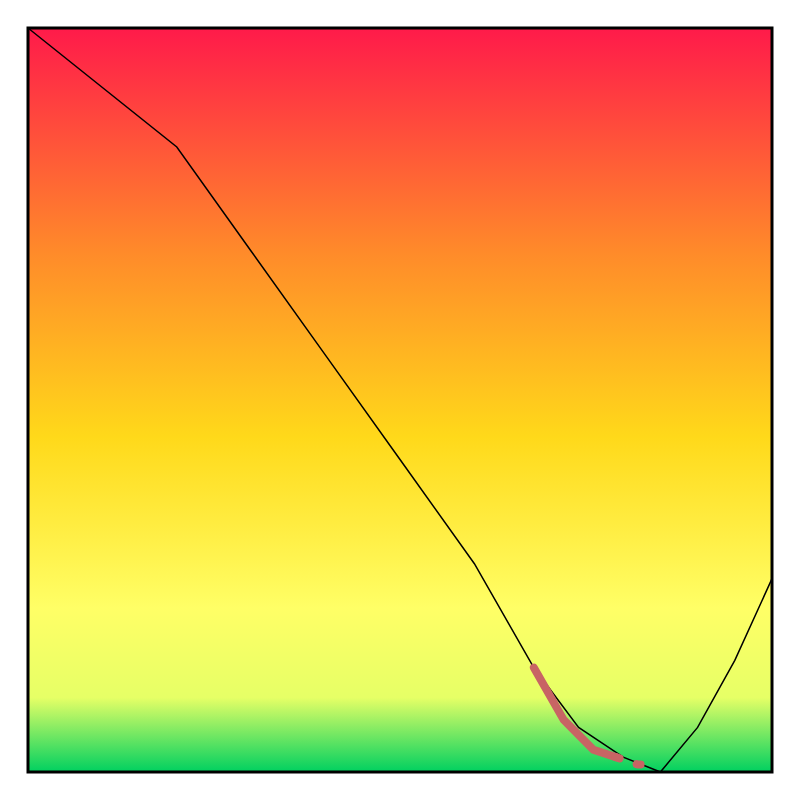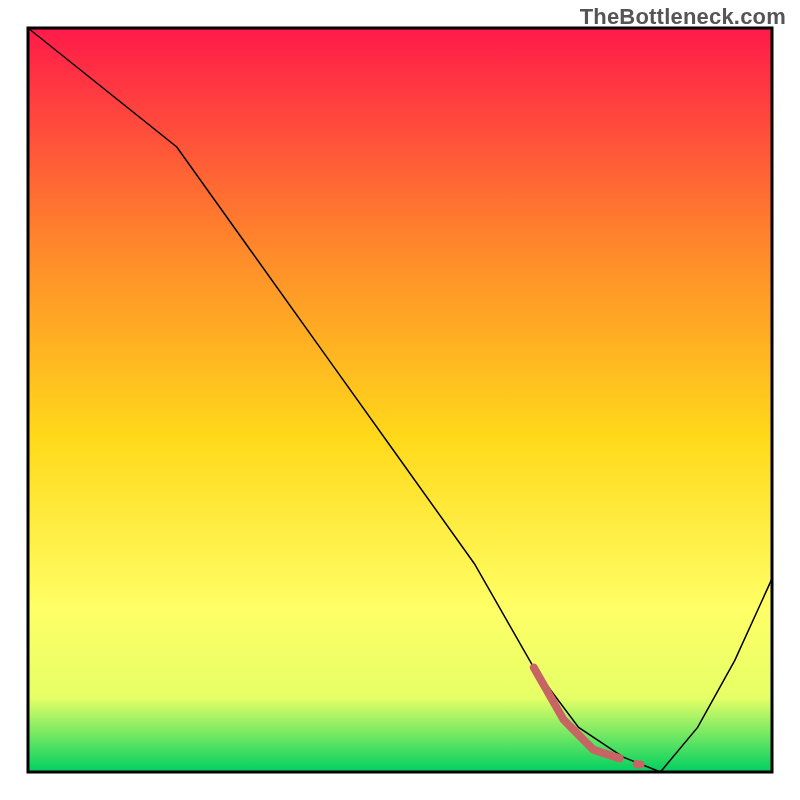--- a/index.html
+++ b/index.html
@@ -29,21 +29,20 @@
     position: absolute;
     left: 0;
     top: 0;
   }
 </style>
 </head>
 <body>
 
 <div class="wrap">
 
-  <div class="watermark">TheBottleneck.com</div>
 
   <svg class="plot" width="800" height="800" viewBox="0 0 800 800">
     <defs>
       <linearGradient id="bg-grad" x1="0" y1="0" x2="0" y2="1">
         <stop id="g0" offset="0%" stop-color="#ff1a4a"></stop>
         <stop id="g1" offset="30%" stop-color="#ff8a2a"></stop>
         <stop id="g2" offset="55%" stop-color="#ffd91a"></stop>
         <stop id="g3" offset="78%" stop-color="#ffff66"></stop>
         <stop id="g4" offset="90%" stop-color="#e6ff66"></stop>
         <stop id="g5" offset="100%" stop-color="#00d060"></stop>

